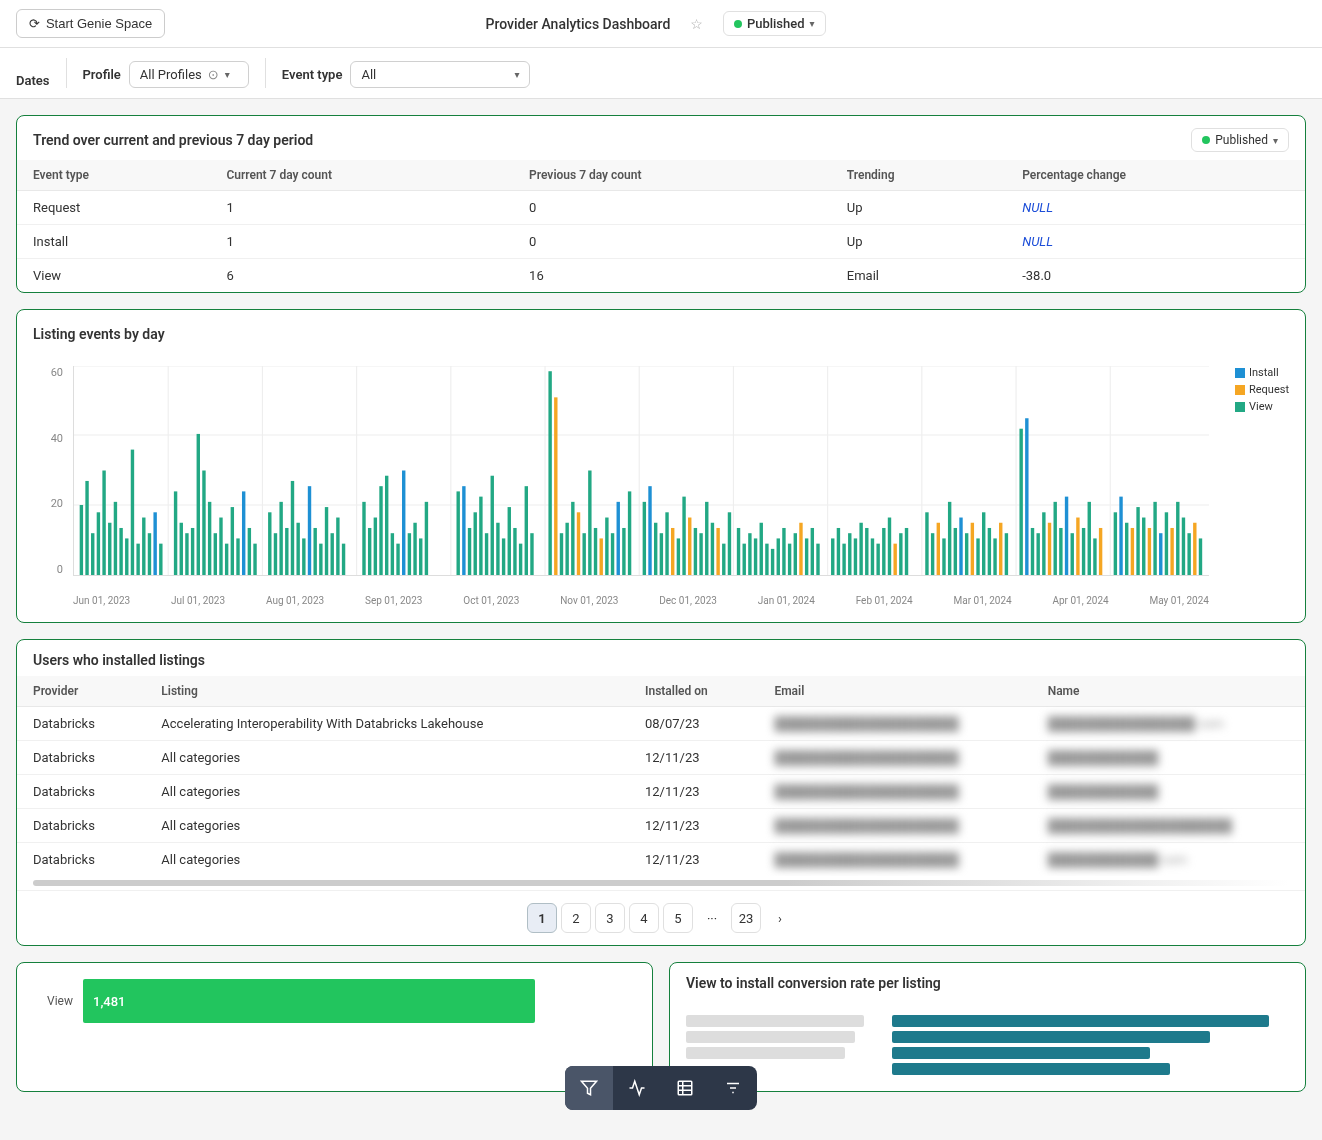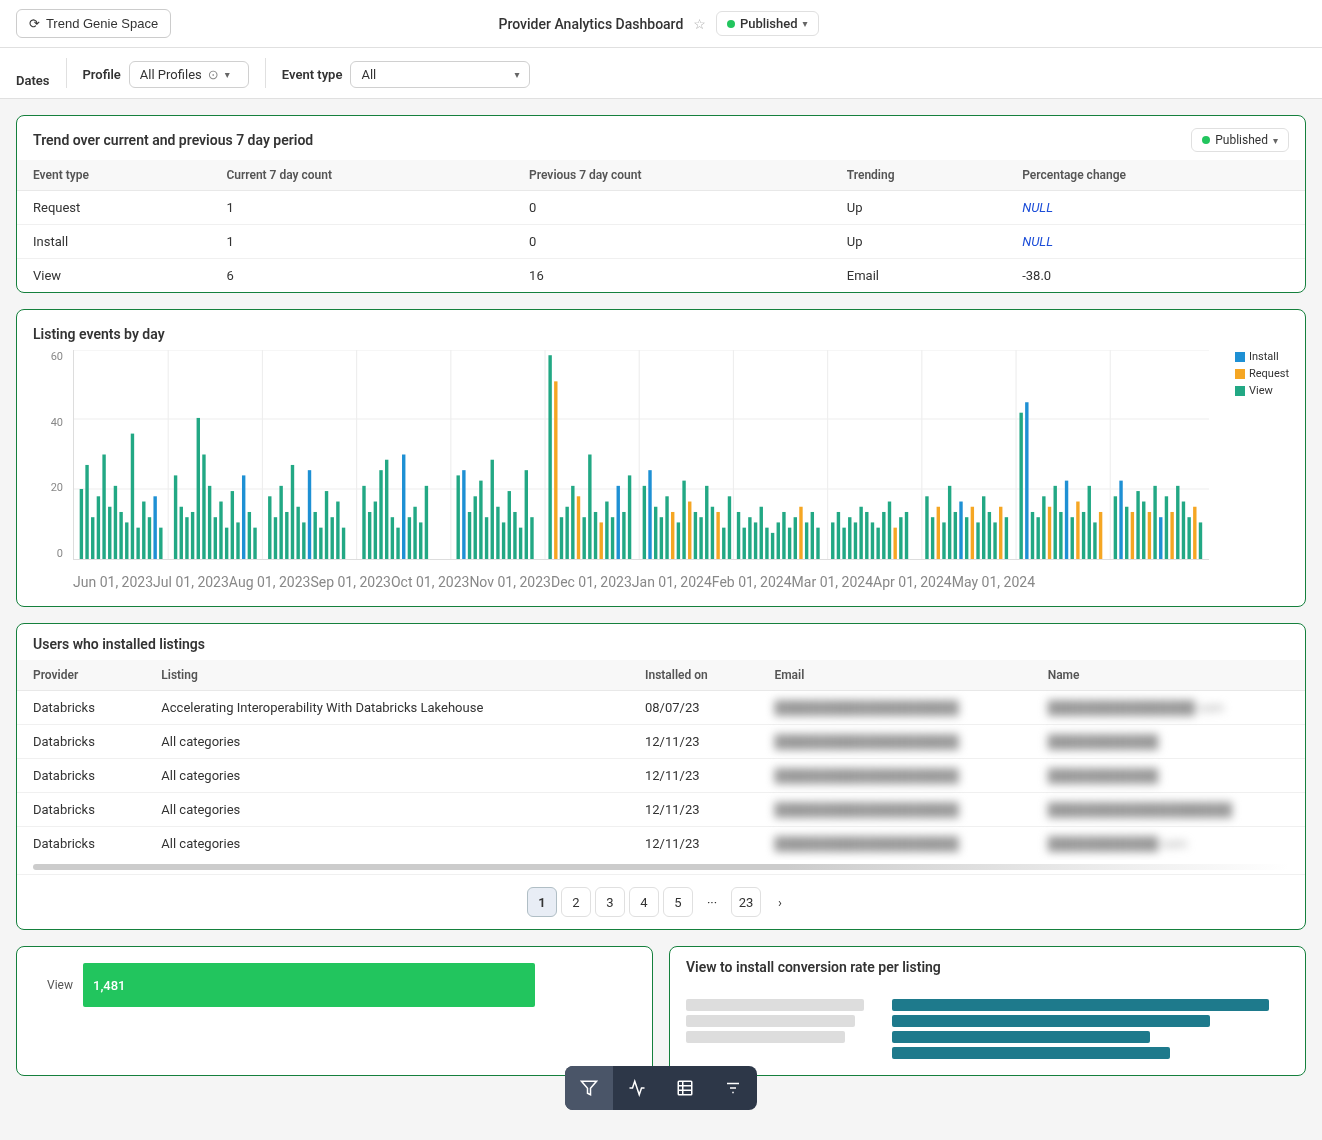--- a/index.html
+++ b/index.html
@@ -9,21 +9,21 @@
     .top-bar {
       display: flex; align-items: center; justify-content: space-between;
       background: #fff; border-bottom: 1px solid #e0e0e0;
       padding: 0 16px; height: 48px;
     }
     .create-btn {
       display: flex; align-items: center; gap: 6px;
       background: #fff; border: 1px solid #ccc; border-radius: 6px;
       padding: 6px 12px; cursor: pointer; font-size: 13px; color: #333;
     }
-    .top-center { display: flex; align-items: center; gap: 10px; font-size: 14px; font-weight: 500; color: #333; }
+    .top-center { display: flex; align-items: center; gap: 20px; font-size: 14px; font-weight: 500; color: #333; }
     .star-icon { color: #aaa; cursor: pointer; }
     .published-badge {
       display: flex; align-items: center; gap: 5px;
       background: #fff; border: 1px solid #e0e0e0; border-radius: 6px;
       padding: 4px 10px; cursor: pointer; font-size: 13px;
     }
     .dot-green { width: 8px; height: 8px; background: #22c55e; border-radius: 50%; display: inline-block; }
     .chevron-down { font-size: 10px; color: #666; }
 
     
@@ -67,21 +67,21 @@
     tr:last-child td { border-bottom: none; }
 
     
     .chart-area { padding: 16px; }
     .chart-container { position: relative; height: 240px; }
     .chart-y-axis { position: absolute; left: 0; top: 0; bottom: 30px; width: 35px; display: flex; flex-direction: column; justify-content: space-between; align-items: flex-end; padding-right: 5px; font-size: 11px; color: #888; }
     .chart-inner { position: absolute; left: 40px; right: 80px; top: 0; bottom: 30px; border-bottom: 1px solid #ddd; border-left: 1px solid #ddd; overflow: hidden; }
     .chart-legend { position: absolute; right: 0; top: 0; display: flex; flex-direction: column; gap: 4px; font-size: 11px; }
     .legend-item { display: flex; align-items: center; gap: 4px; }
     .legend-color { width: 10px; height: 10px; }
-    .chart-x-labels { position: absolute; bottom: 0; left: 40px; right: 80px; display: flex; justify-content: flex-start; font-size: 14px; color: #888; }
+    .chart-x-labels { position: absolute; bottom: 0; left: 40px; right: 80px; display: flex; justify-content: space-between; font-size: 10px; color: #888; }
     .bars-svg { width: 100%; height: 100%; }
 
     
     .users-table-wrap { overflow-x: auto; }
     .blurred { filter: blur(4px); color: #999; user-select: none; }
 
     
     .pagination { display: flex; align-items: center; justify-content: center; gap: 4px; padding: 12px; border-top: 1px solid #f0f0f0; }
     .page-btn {
       width: 30px; height: 30px; display: flex; align-items: center; justify-content: center;
@@ -115,21 +115,21 @@
 
     
     .scroll-hint { height: 6px; background: linear-gradient(to right, #ccc 60%, transparent); margin: 4px 16px; border-radius: 3px; }
   </style>
 </head>
 <body>
 
 <div class="top-bar">
   <button class="create-btn">
     <span>⟳</span>
-    <span>Trend Genie Space</span>
+    <span>Start Genie Space</span>
   </button>
   <div class="top-center">
     <span>Provider Analytics Dashboard</span>
     <span class="star-icon">☆</span>
     <div class="published-badge">
       <span class="dot-green"></span>
       <span>Published</span>
       <span class="chevron-down">▾</span>
     </div>
   </div>
@@ -201,21 +201,21 @@
     <td>16</td>
     <td>Email</td>
     <td class="">-38.0</td>
   </tr>
         </tbody>
     </table>
   </div>
 
   <div class="card">
     <div class="chart-area">
-      <div class="card-title" style="margin-bottom:8px">Listing events by day</div>
+      <div class="card-title" style="margin-bottom:24px">Listing events by day</div>
       <div class="chart-container">
         <div class="chart-y-axis">
           <span>60</span>
           <span>40</span>
           <span>20</span>
           <span>0</span>
         </div>
         <div class="chart-inner">
           <svg class="bars-svg" viewBox="0 0 1000 200" preserveAspectRatio="none">
 

